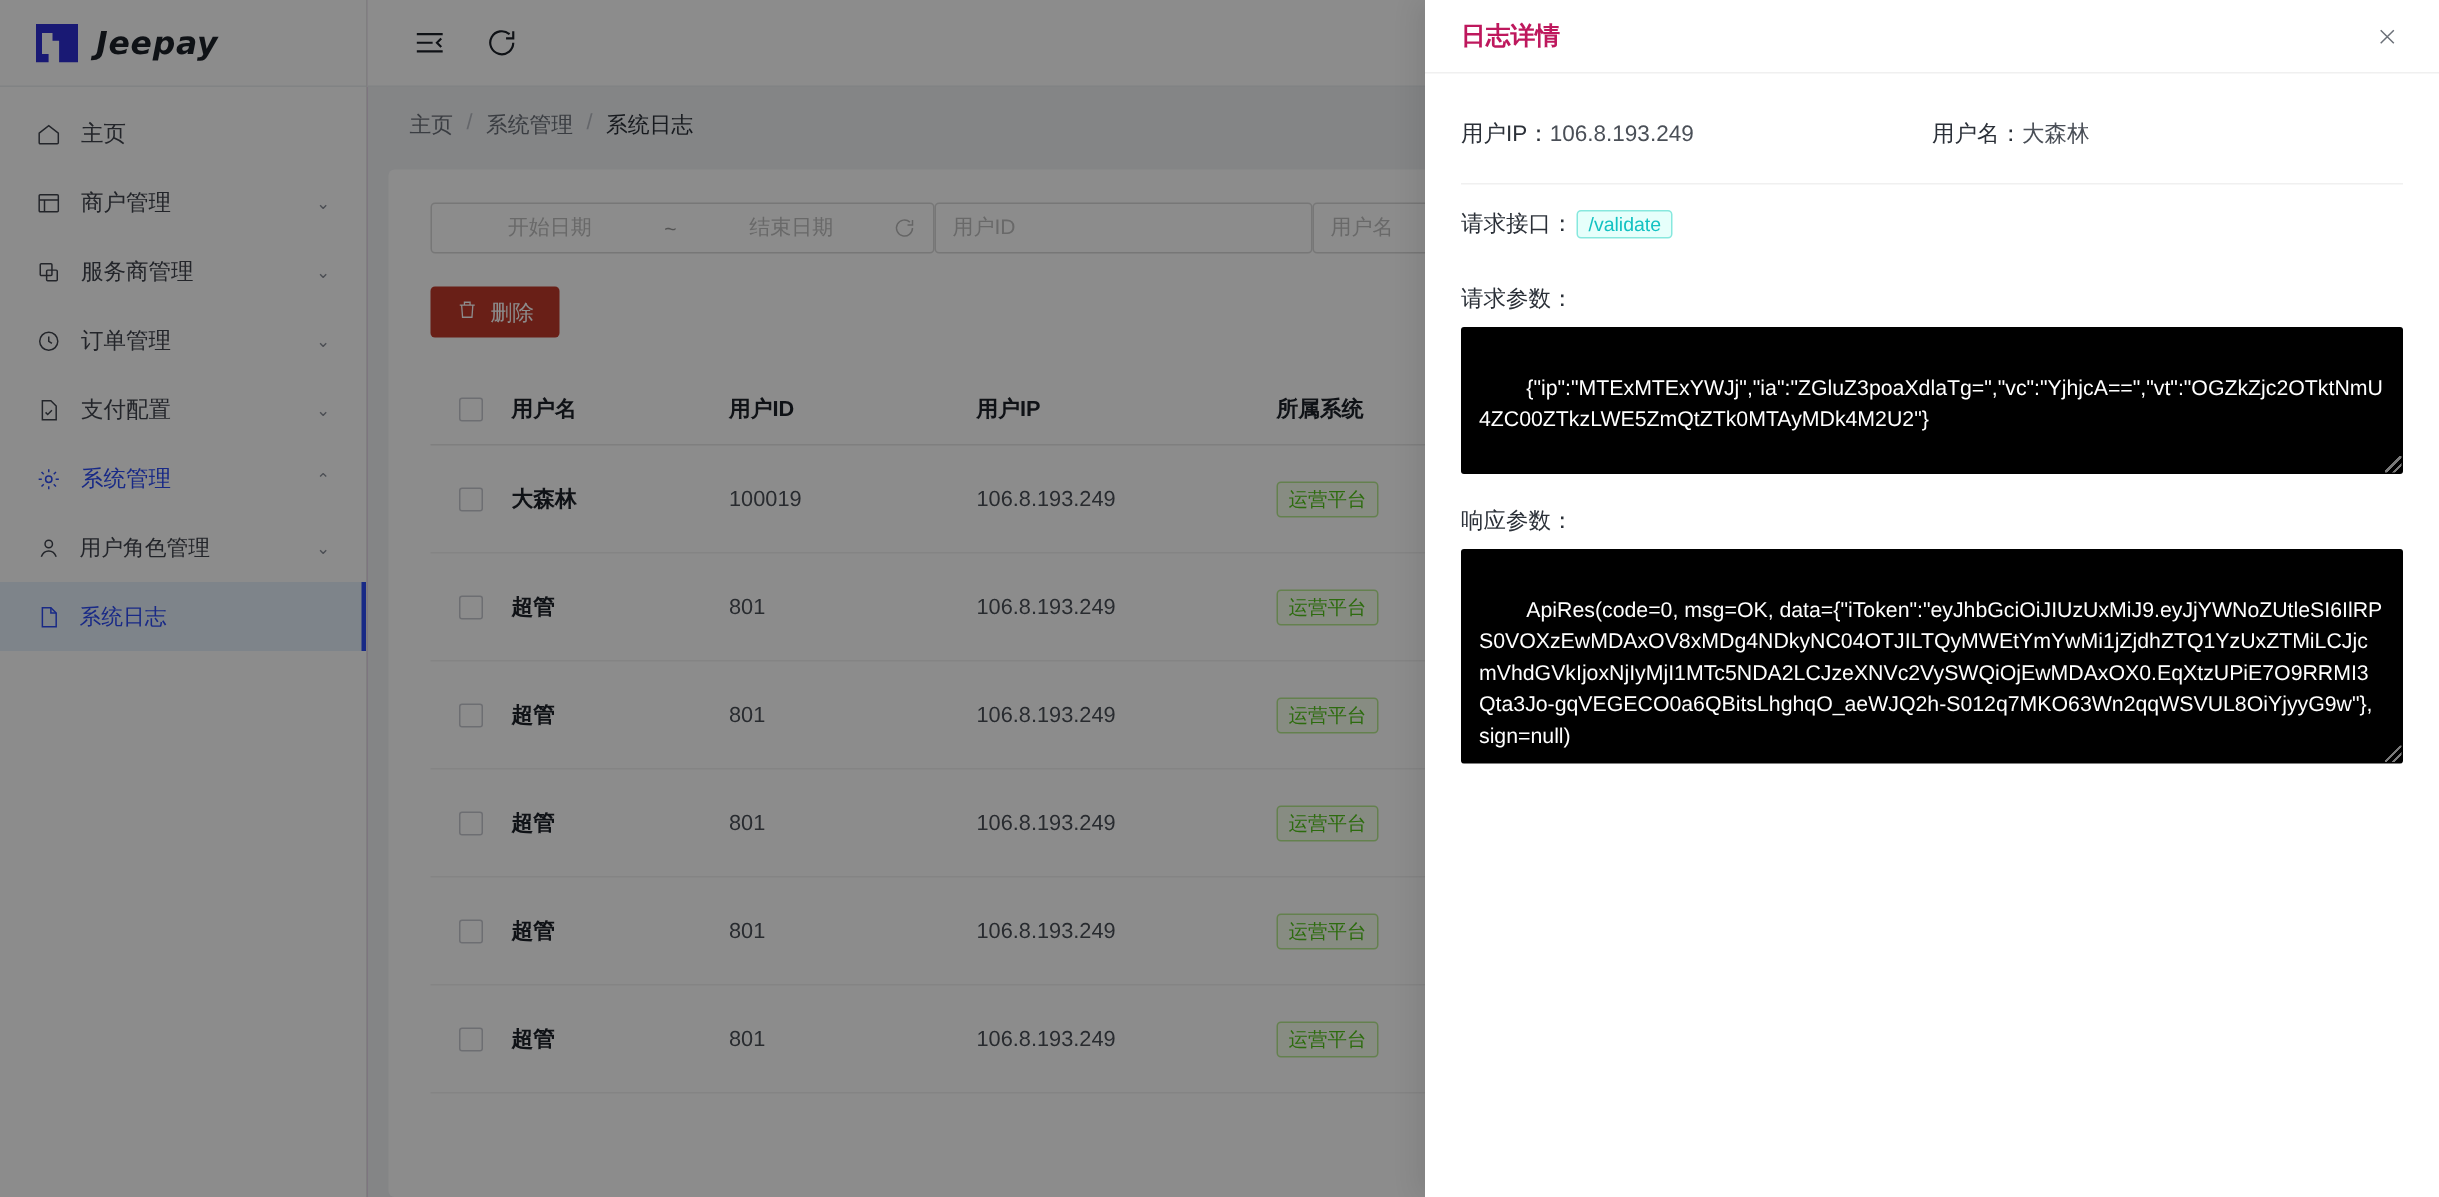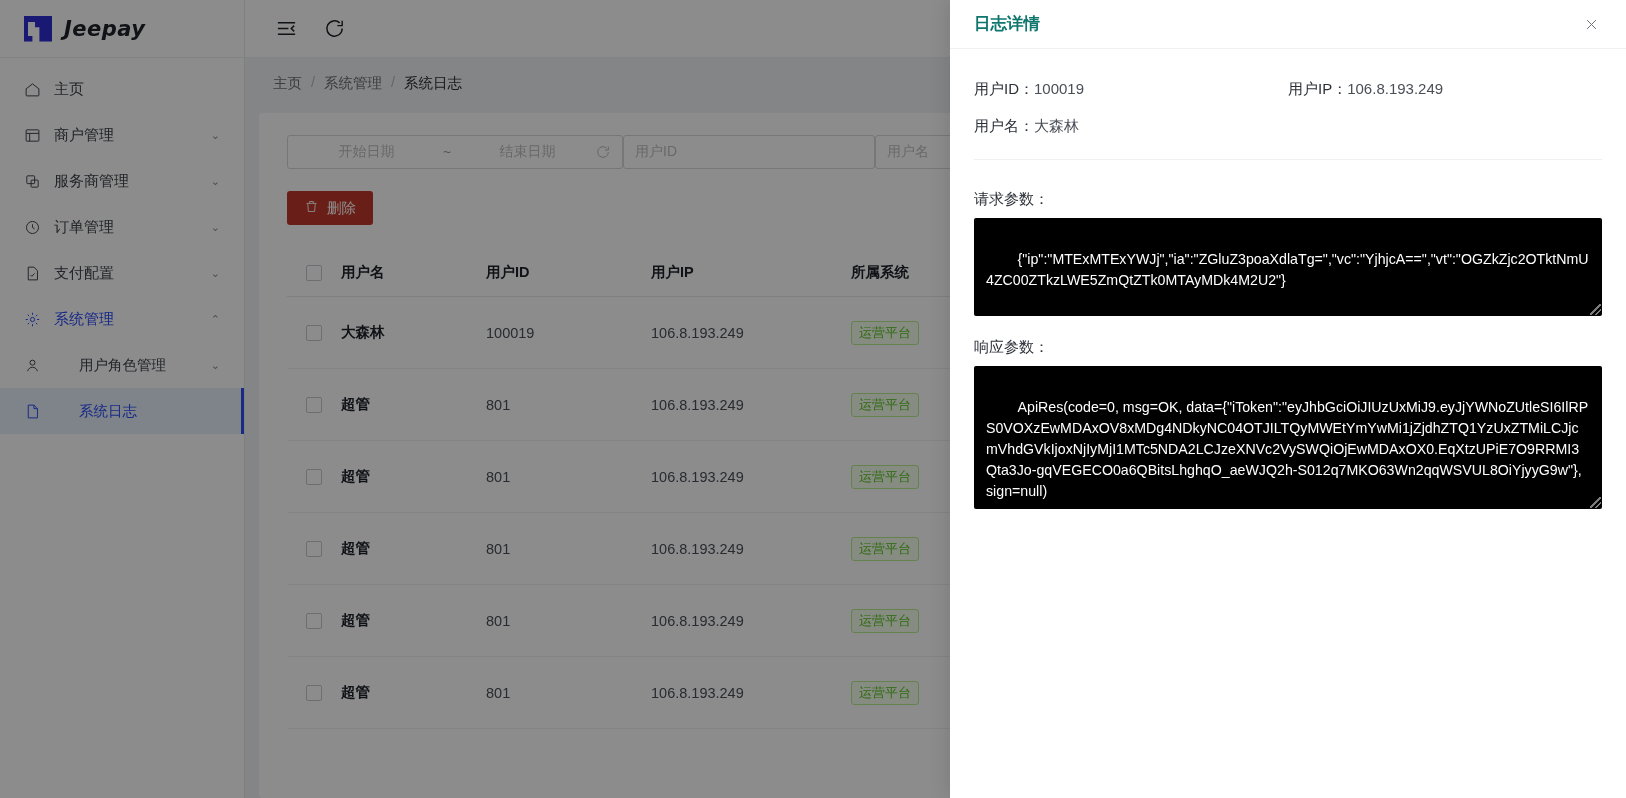--- a/index.html
+++ b/index.html
@@ -37,21 +37,21 @@
   }
   .menu { padding-top: 8px; }
   .menu-item {
     height: 46px; display: flex; align-items: center; padding: 0 24px 0 22px;
     font-size: 15px; color: #40444d; cursor: pointer; position: relative;
   }
   .menu-item .mi-icon { width: 20px; height: 20px; flex: none; margin-right: 12px; display:flex; align-items:center; justify-content:center;}
   .menu-item .mi-label { flex: 1; }
   .menu-item .mi-arrow { font-size: 11px; color: #8a8f99; }
   .menu-item.active { color: #2d4cf5; }
-  .menu-item.sub { font-size: 14.5px; gap: 26px; }
+  .menu-item.sub { font-size: 14.5px; }
   .menu-item.sub .mi-icon { margin-right: 11px; }
   .menu-item.selected {
     background: #e6f0fb; color: #2d4cf5; box-shadow: inset -3px 0 0 #2d4cf5;
   }
   svg.ic { width: 17px; height: 17px; stroke: currentColor; fill: none; stroke-width: 1.4; }
 
   .content { flex: 1; min-width: 0; display: flex; flex-direction: column; background: #f0f2f5; }
   .topbar {
     height: 58px; background: #fff; display: flex; align-items: center; gap: 22px; padding: 0 28px;
     border-bottom: 1px solid #eceef1;
@@ -105,21 +105,21 @@
 
   
   .drawer {
     position: absolute; top: 0; right: 0; width: 676px; height: 798px; background: #fff;
     box-shadow: -6px 0 16px rgba(0,0,0,.08); display: flex; flex-direction: column;
   }
   .dr-head {
     height: 49px; flex: none; border-bottom: 1px solid #f0f0f0; display: flex; align-items: center;
     padding: 0 24px;
   }
-  .dr-title { font-size: 16.5px; font-weight: 700; color: #0f766e; flex: 1; }
+  .dr-title { font-size: 16.5px; font-weight: 700; color: #be185d; flex: 1; }
   .dr-close { width: 22px; height: 22px; color: #6b7078; cursor: pointer; display:flex; align-items:center; justify-content:center; font-size: 17px; }
   .dr-body { flex: 1; min-height: 0; padding: 22px 24px 0 24px; overflow: hidden; }
 
   .kv-grid { display: flex; flex-wrap: wrap; }
   .kv { width: 50%; font-size: 15px; color: #2b3038; padding: 9px 0; }
   .kv .k { color: #2b3038; }
   .kv .v { color: #4a4f57; }
   .divider { height: 1px; background: #f0f0f0; margin: 14px 0 8px 0; }
   .tag-cyan {
     display: inline-block; border: 1px solid #87e8de; background: #e6fffb; color: #13c2c2;
@@ -392,33 +392,33 @@
       <div class="dr-close">
         <svg viewBox="0 0 24 24" width="15" height="15" stroke="currentColor" stroke-width="1.6" fill="none">
             <path d="M5 5l14 14M19 5L5 19"></path>
           </svg>
       </div>
     </div>
 
     <div class="dr-body">
       <div class="kv-grid">
         <div class="kv">
-          <span class="k">用户ID：</span><span class="v">100019</span>
-        </div>
-        <div class="kv">
           <span class="k">用户IP：</span><span class="v">106.8.193.249</span>
         </div>
         <div class="kv">
           <span class="k">用户名：</span><span class="v">大森林</span>
         </div>
       </div>
 
       <div class="divider"></div>
 
       <div class="kv-grid">
+        <div class="kv">
+          <span class="k">请求接口：</span><span class="tag-cyan">/validate</span>
+        </div>
       </div>
 
       <div class="field-label">请求参数：</div>
       <div class="code-box req">
         <span>{"ip":"MTExMTExYWJj","ia":"ZGluZ3poaXdlaTg=","vc":"YjhjcA==","vt":"OGZkZjc2OTktNmU4ZC00ZTkzLWE5ZmQtZTk0MTAyMDk4M2U2"}</span>
         <span class="resize-grip"></span>
       </div>
 
       <div class="field-label">响应参数：</div>
       <div class="code-box res">

